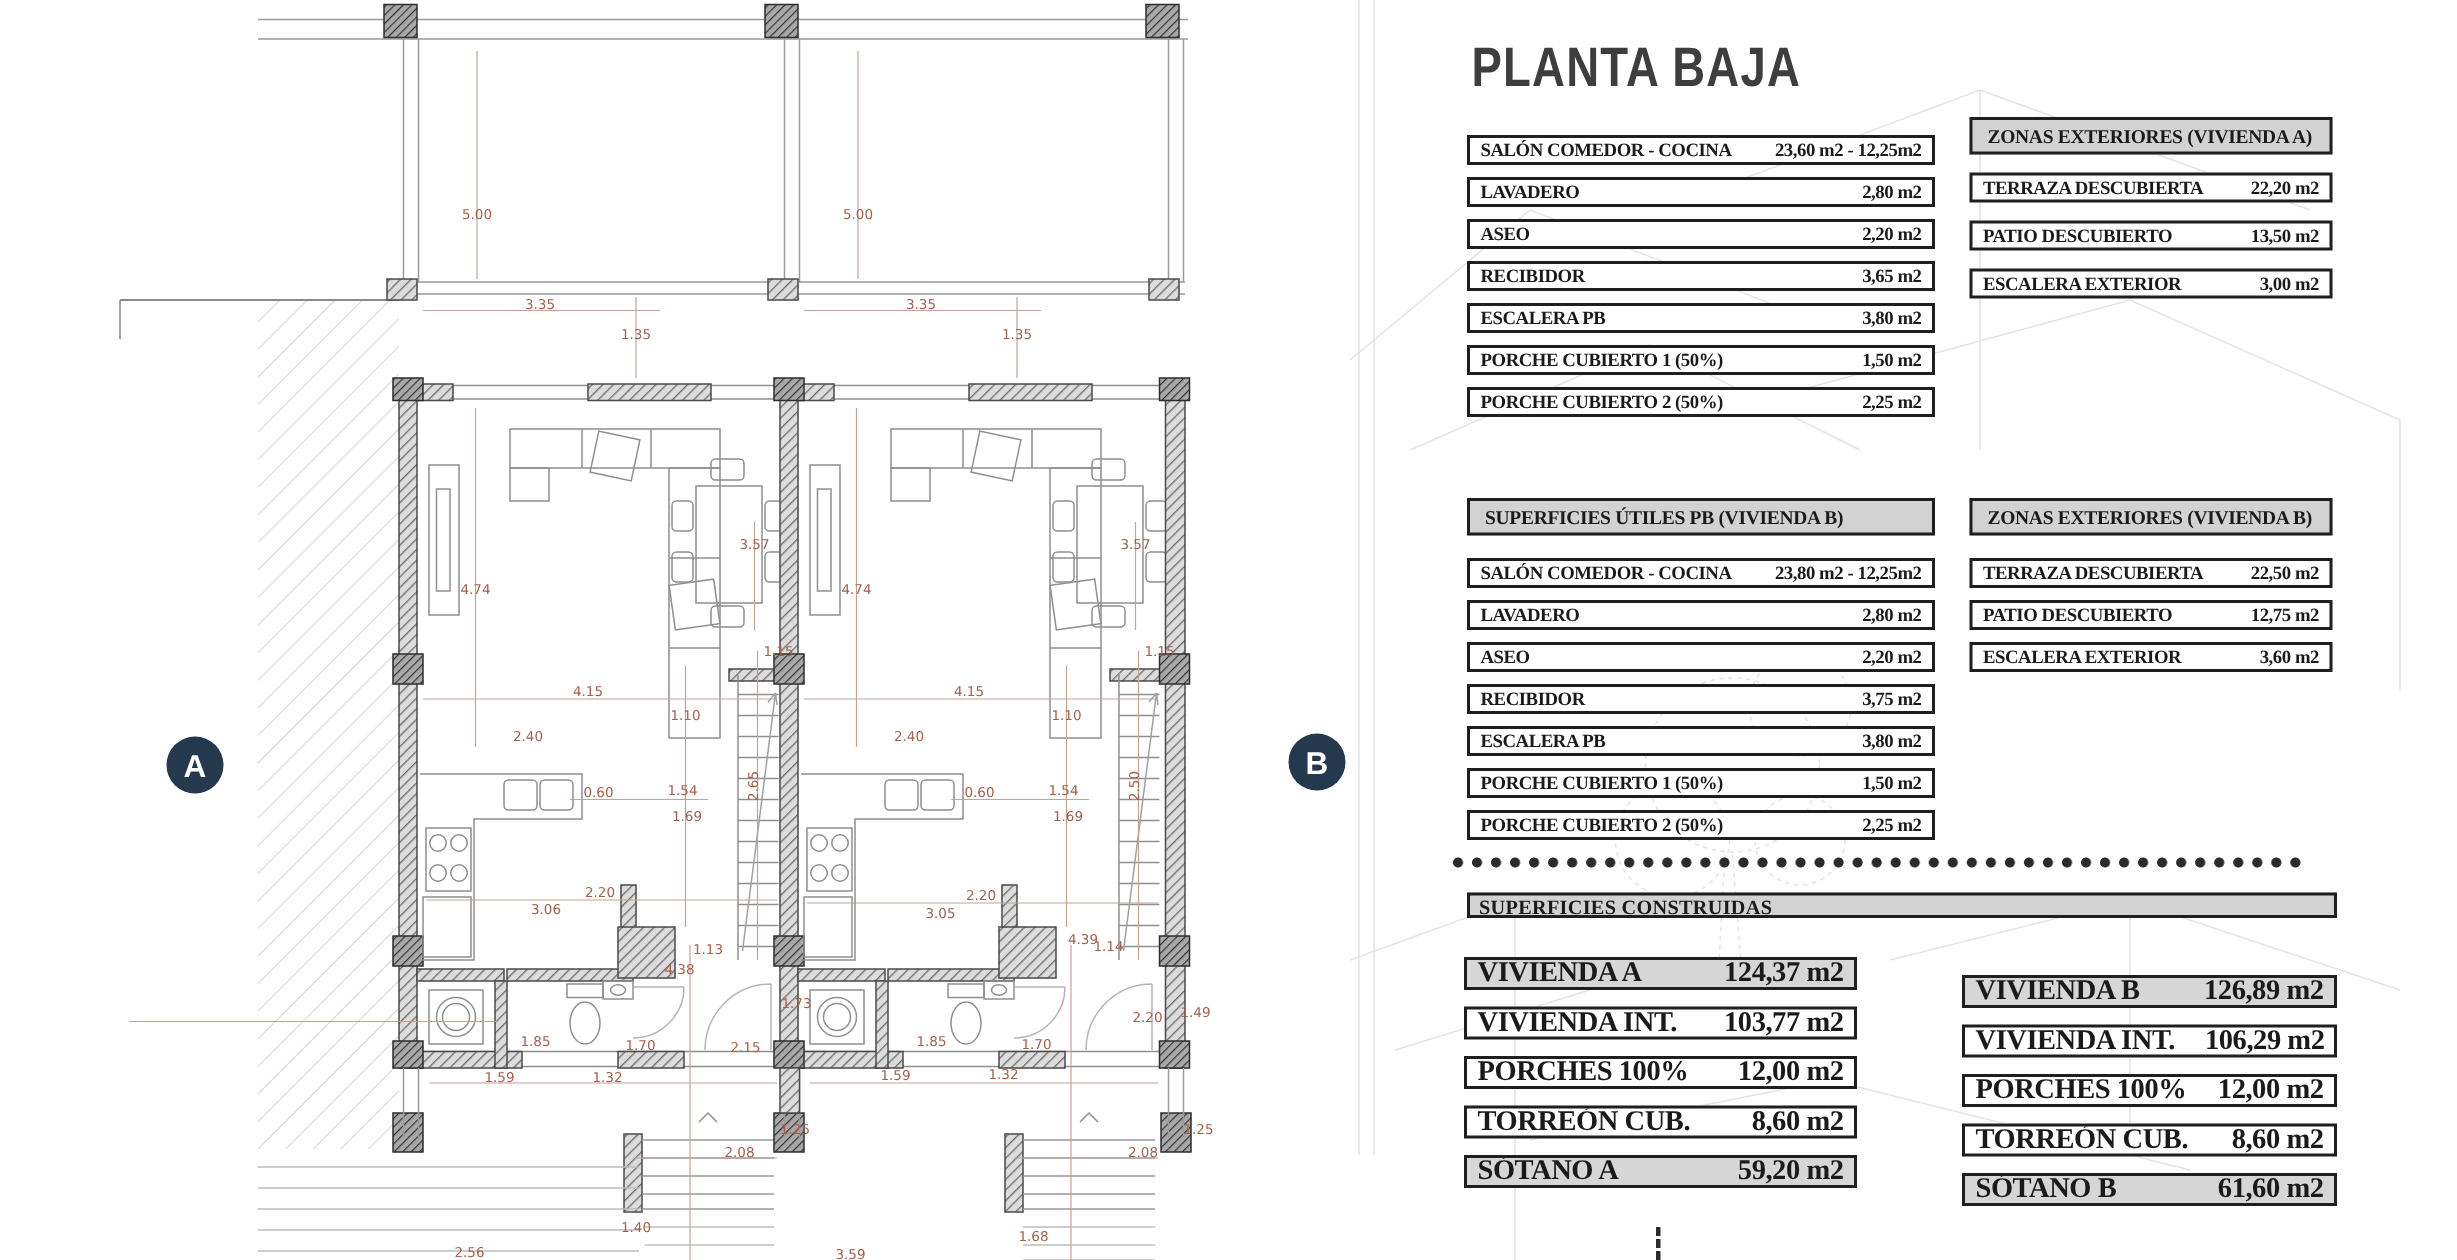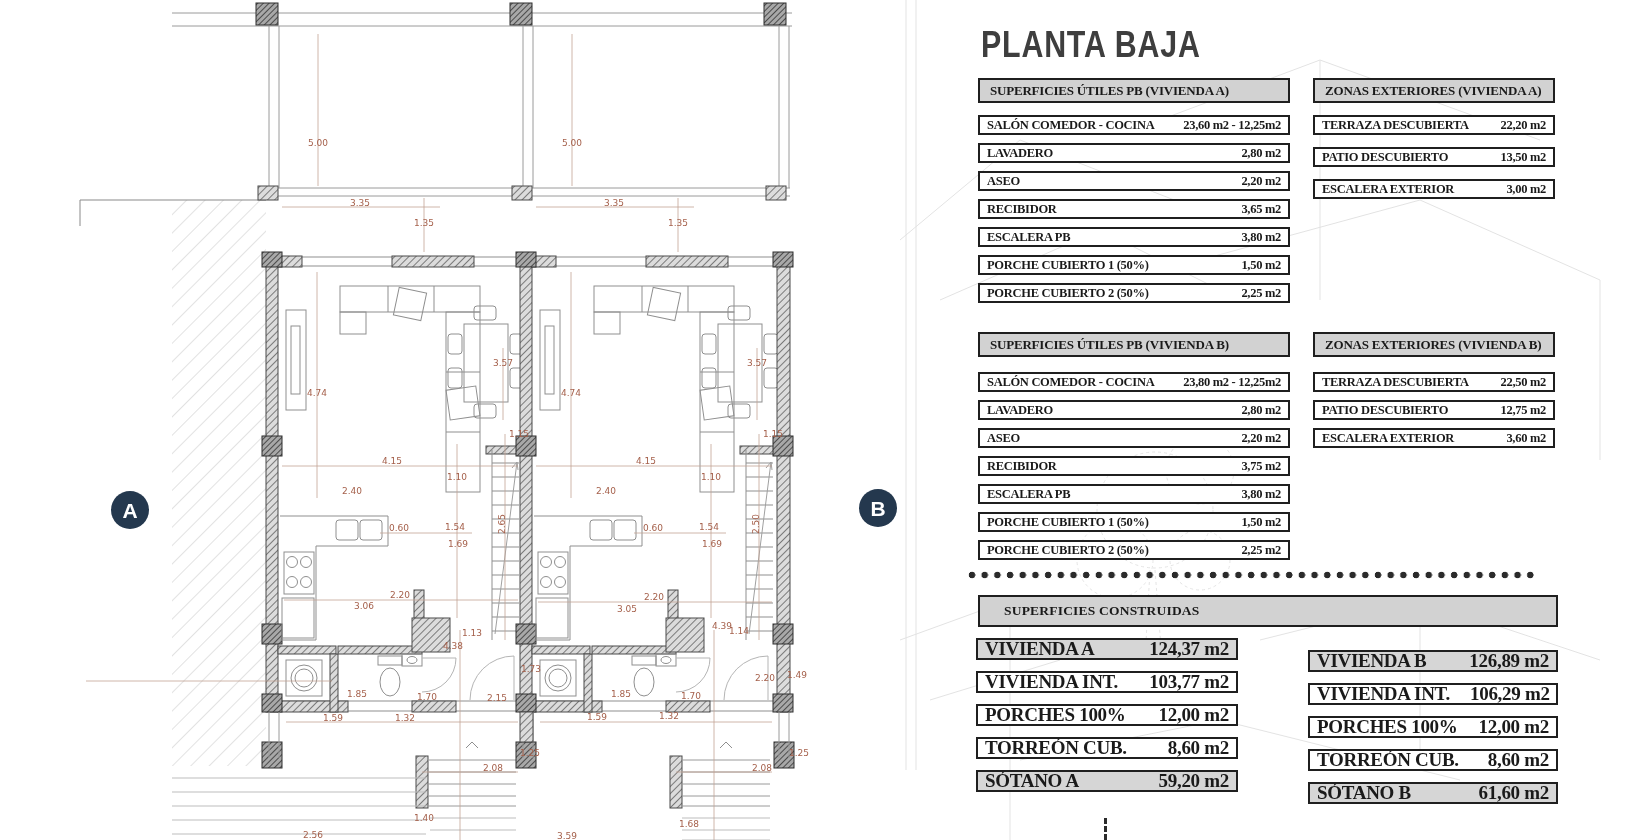--- a/index.html
+++ b/index.html
@@ -22,23 +22,23 @@
   .tbl-ub .t-body,.tbl-eb .t-body{margin-top:15px;}
   .t-row{box-sizing:border-box;height:20px;border:2px solid #1f1f1f;background:#fff;
          display:flex;justify-content:space-between;align-items:center;gap:20px;
          padding:0 7px;margin-bottom:8px;
          font:bold 12.5px "Liberation Serif",serif;letter-spacing:-.3px;white-space:nowrap;overflow:hidden;}
   .t-row .val{text-align:right;}
   .t-row.shaded{background:#d6d6d6;}
   .tbl-ea .t-row,.tbl-eb .t-row{margin-bottom:12px;justify-content:space-between;}
   .tbl-eb .t-row{margin-bottom:8px;}
   .constr-col .t-row{height:22px;margin-bottom:11px;font-size:19px;}
-  .constr-head{position:absolute;left:978px;top:595px;width:580px;height:32px;box-sizing:border-box;
-          background:#d2d2d2;border:2px solid #1f1f1f;display:flex;align-items:center;
-          padding:0 24px;font:bold 13.5px "Liberation Serif",serif;letter-spacing:.2px;}
+  .constr-head{position:absolute;left:978px;top:595px;width:580px;height:17px;box-sizing:border-box;
+          background:#d2d2d2;border:2px solid #1f1f1f;display:flex;
+          padding:0 6px;font:bold 13.5px "Liberation Serif",serif;letter-spacing:.2px;}
   .dots{position:absolute;left:968px;top:570px;width:566px;height:10px;
         background-image:radial-gradient(circle at 4px 5px,#2b2b2b 3.1px,transparent 3.6px);
         background-size:12.7px 10px;background-repeat:repeat-x;}
   .dash-mark{position:absolute;left:1104px;top:818px;width:0;height:22px;border-left:3px dashed #2b2b2b;}
 </style>
 </head>
 <body>
 
 <div class="stage">
 
@@ -337,23 +337,20 @@
     </g>
     <g>
       <circle cx="878" cy="508" r="19" fill="#24384e"></circle>
       <text class="marker-letter" x="878" y="516" text-anchor="middle">B</text>
     </g>
   </svg>
 
   <h1 class="title">PLANTA BAJA</h1>
 
   <section class="tbl tbl-ua" style="left:978px;top:78px;width:312px">
-    <header class="t-head">
-      <span>SUPERFICIES ÚTILES PB (VIVIENDA A)</span>
-    </header>
     <div class="t-body">
         <div class="t-row">
           <span>SALÓN COMEDOR - COCINA</span>
           <span class="val">23,60 m2 - 12,25m2</span>
         </div>
         <div class="t-row">
           <span>LAVADERO</span>
           <span class="val">2,80 m2</span>
         </div>
         <div class="t-row">

